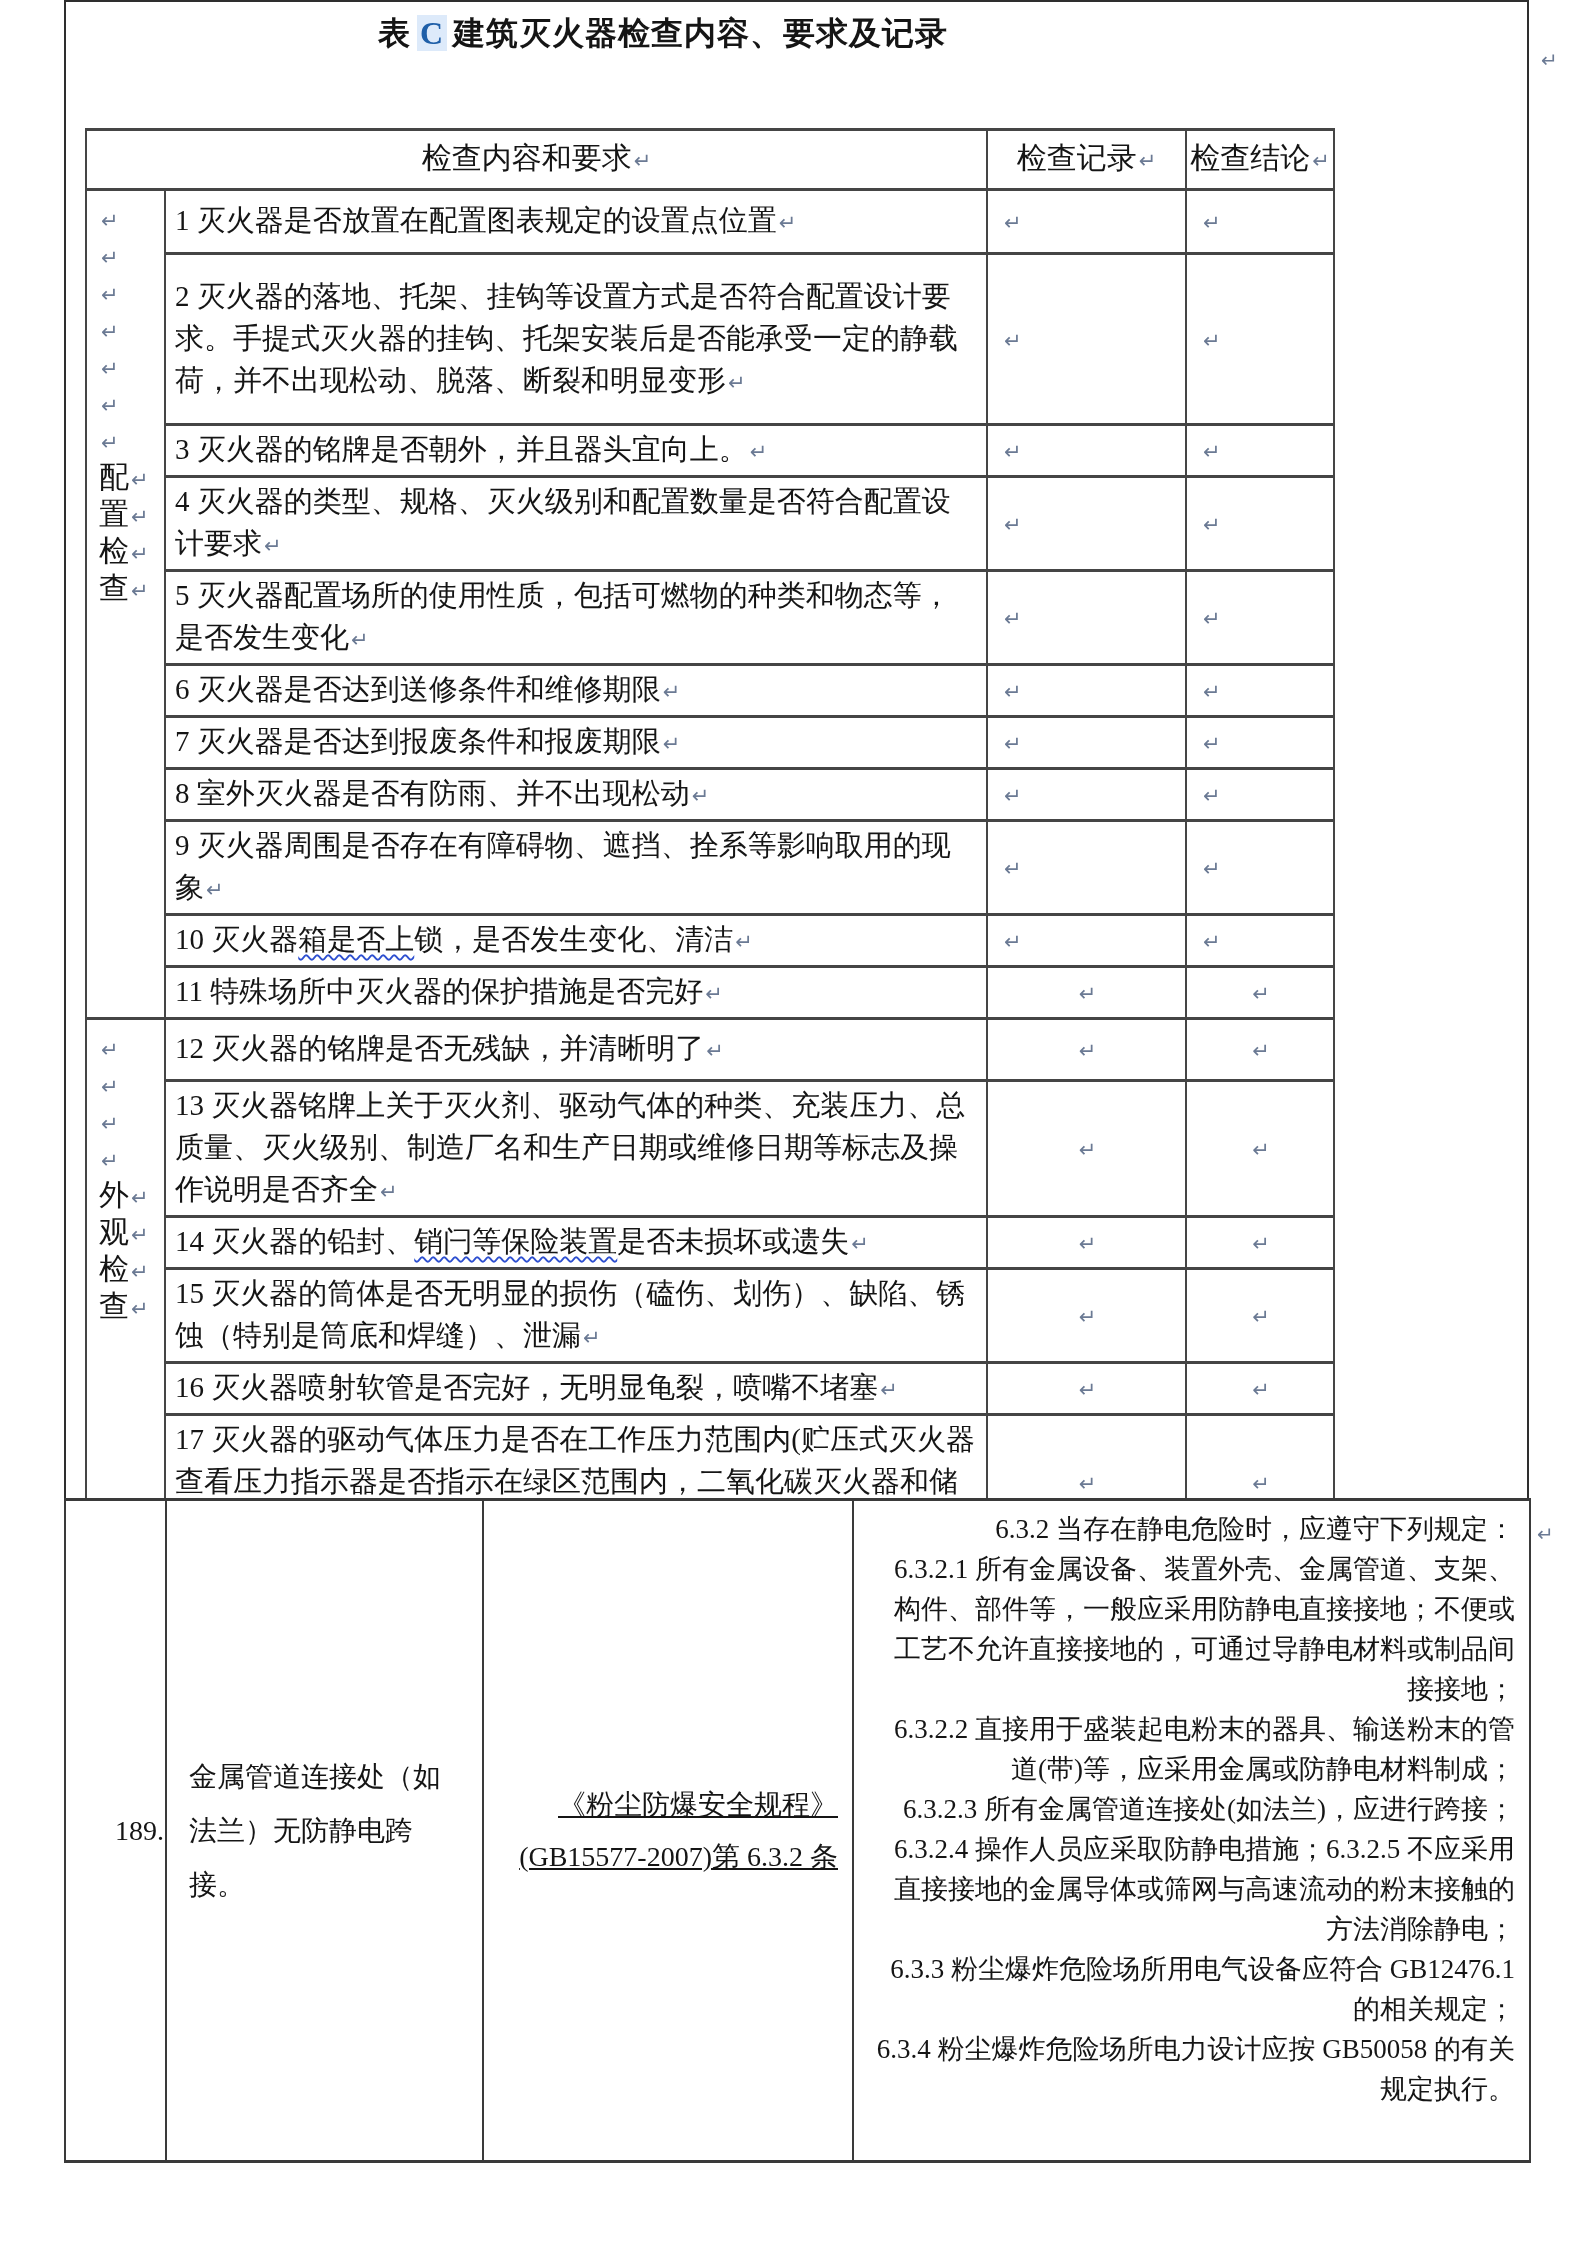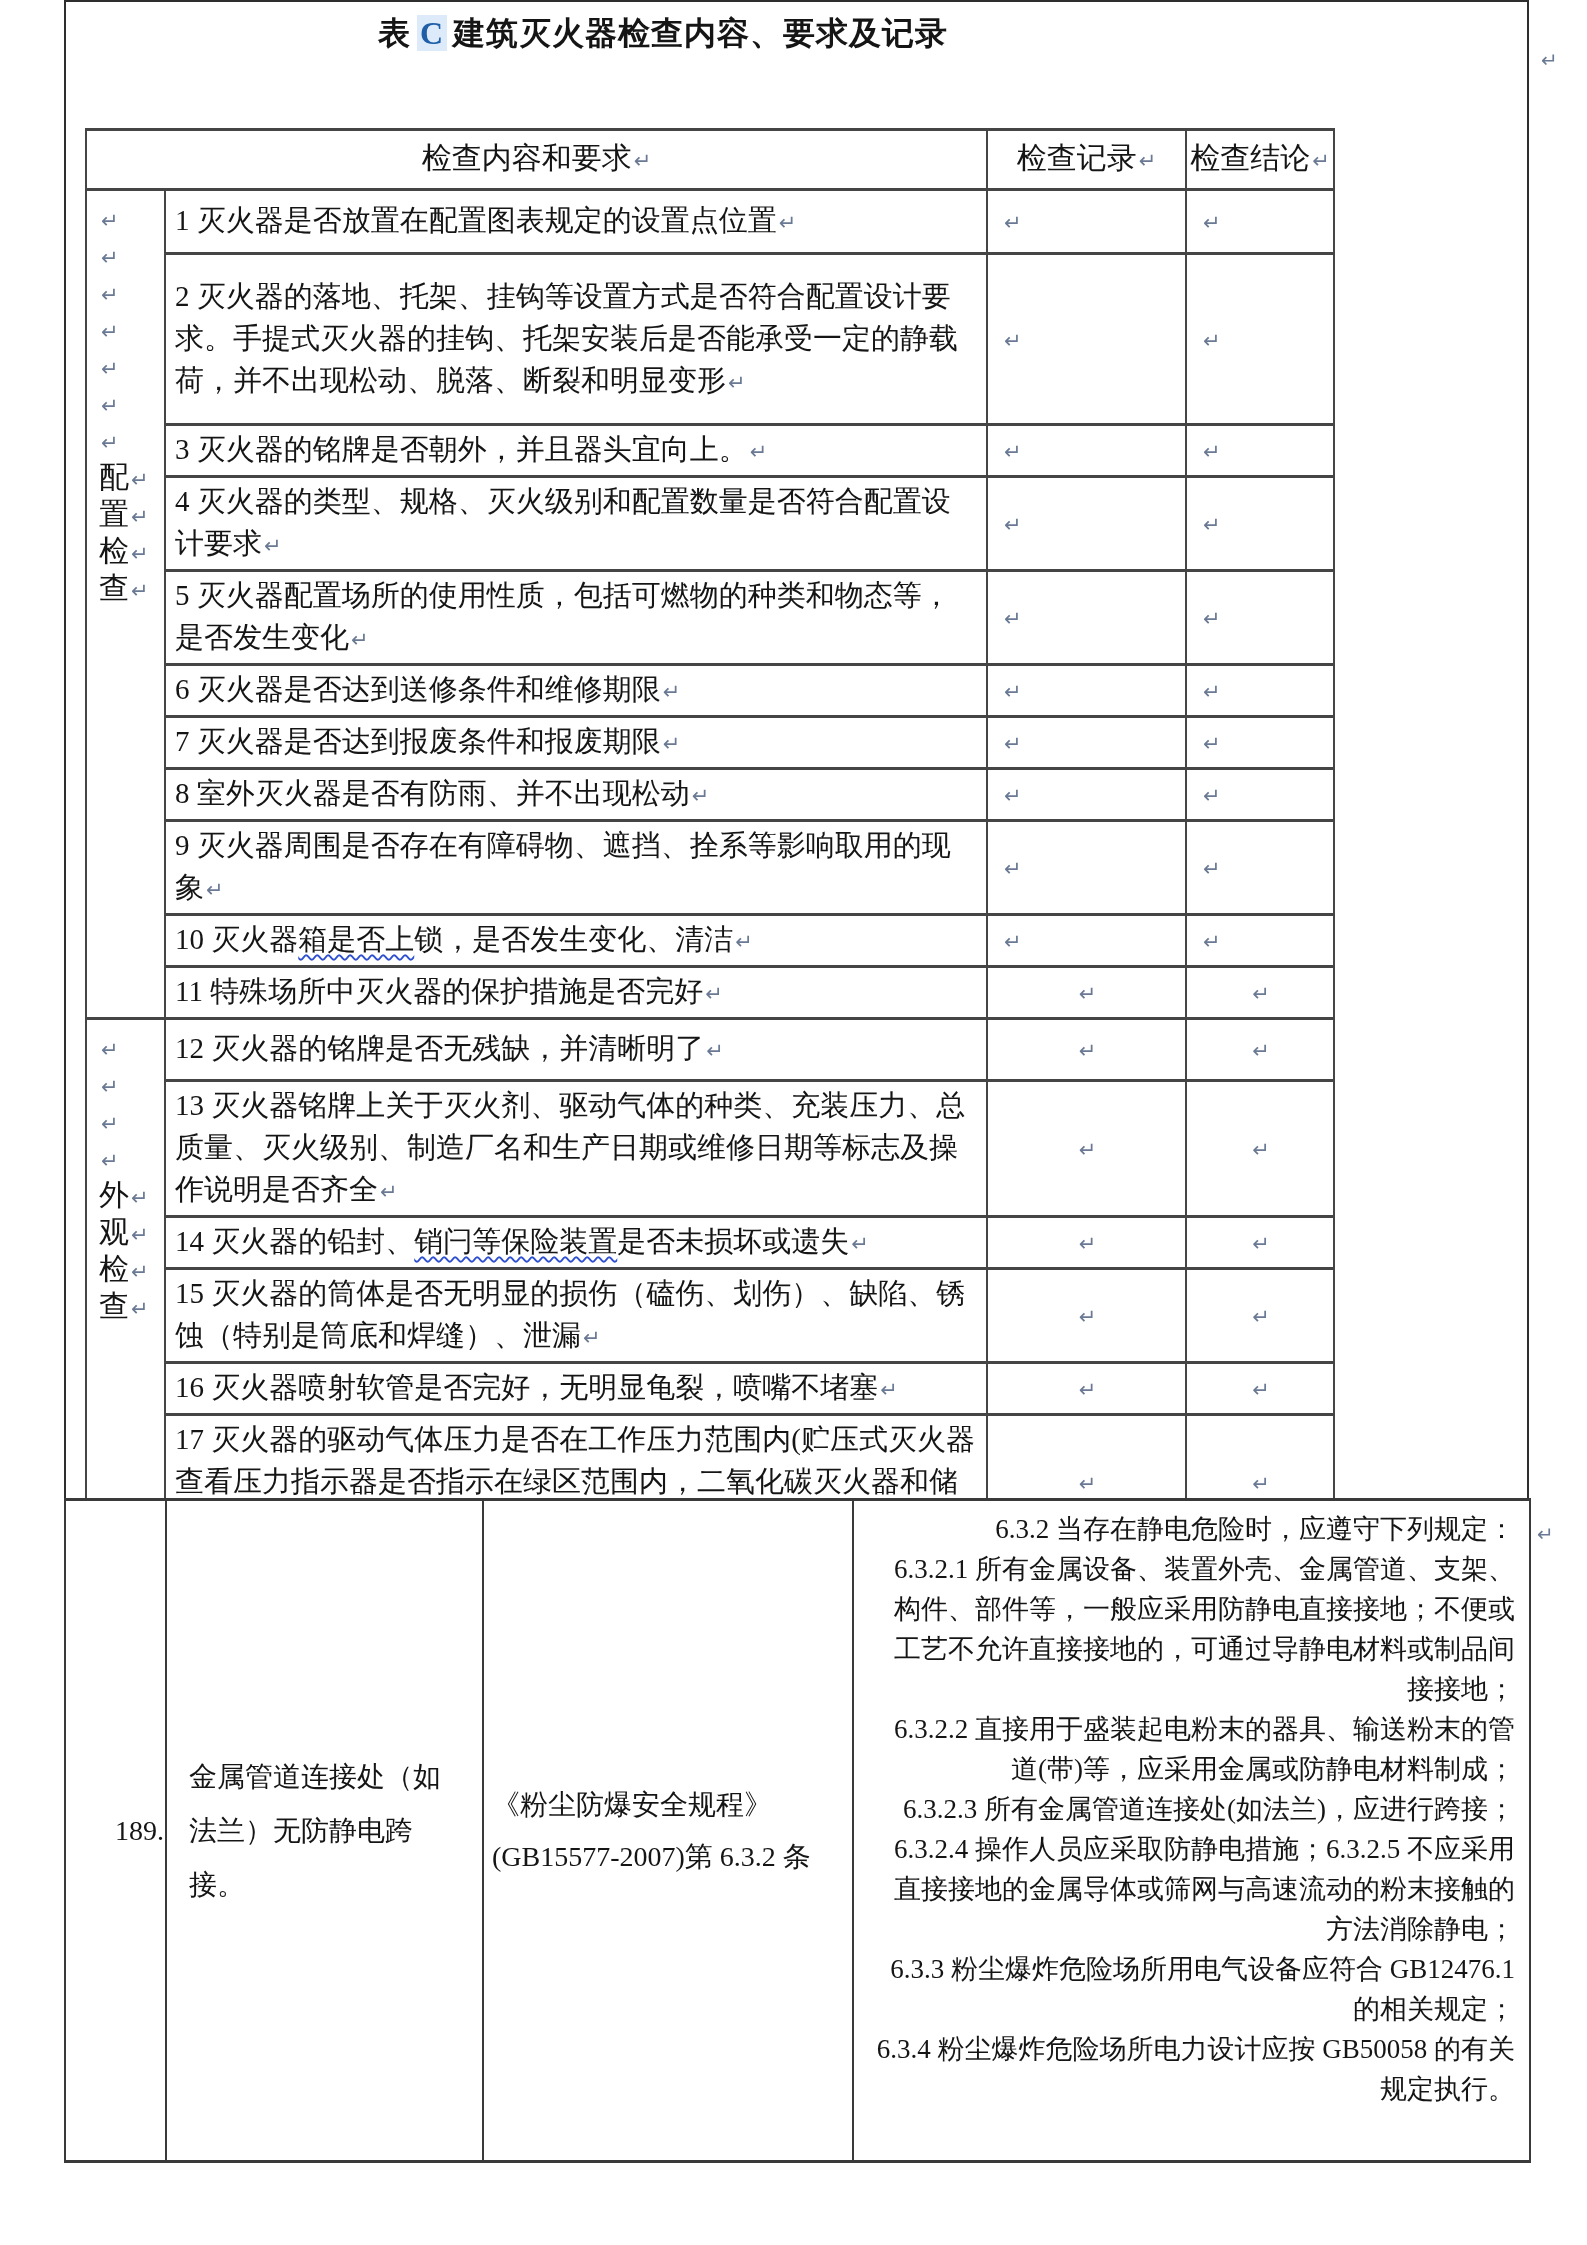--- a/index.html
+++ b/index.html
@@ -29,21 +29,21 @@
   .t1 .group-line{display:block;height:37px;}
   .wavy{text-decoration-line:underline;text-decoration-style:wavy;
        text-decoration-color:#2d4fd0;text-decoration-thickness:2px;
        text-underline-offset:5px;}
   
   .t2{left:64px;top:1498px;width:1465px;height:665px;}
   .t2 td{border:2px solid #3a3a3a;border-top-width:3px;border-bottom-width:3px;
        font-size:28px;overflow:hidden;}
   .t2 td.no-cell{text-align:right;vertical-align:middle;}
   .t2 td.desc-cell{vertical-align:middle;padding:0 22px;line-height:54px;text-align:left;}
-  .t2 td.ref-cell{vertical-align:middle;text-align:left;line-height:52px;padding:0 8px;}
+  .t2 td.ref-cell{vertical-align:middle;text-align:right;line-height:52px;padding:0 14px;text-decoration:underline;}
   .t2 td.reg-cell{vertical-align:top;text-align:right;padding:8px 14px 4px 16px;
        line-height:40px;font-size:27px;}
   .t2 td.reg-cell p{margin:0;}
 </style>
 </head>
 <body>
 
 <div class="page-border"></div>
 
 <div class="doc-title">

